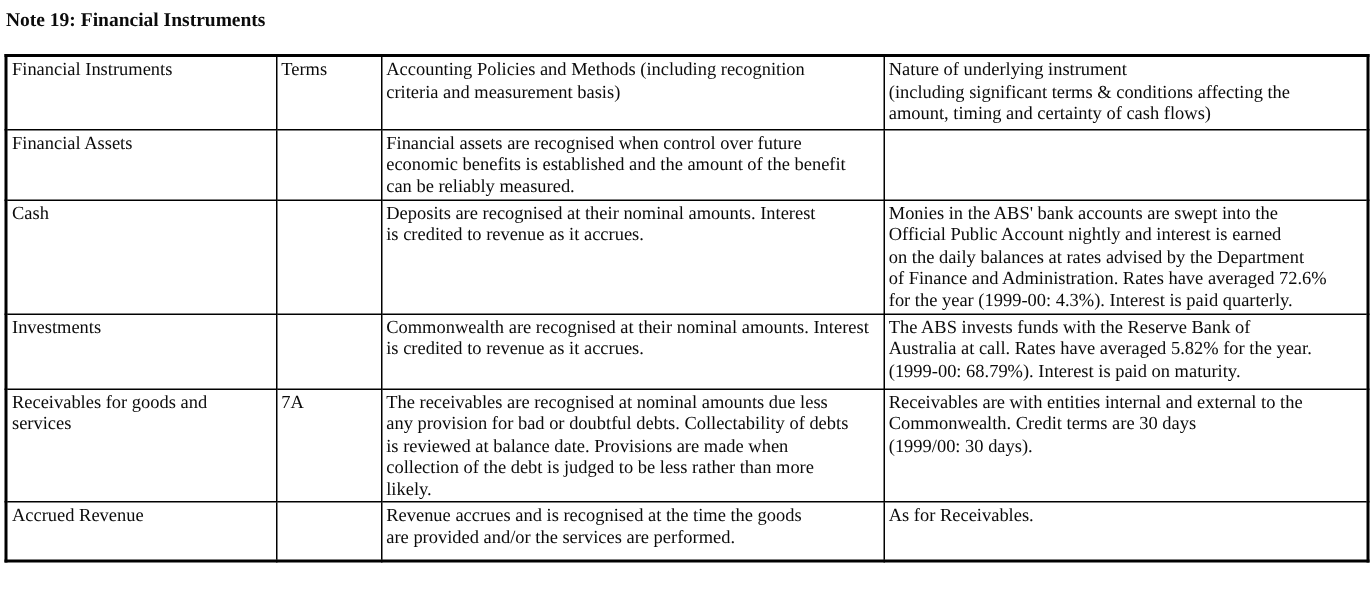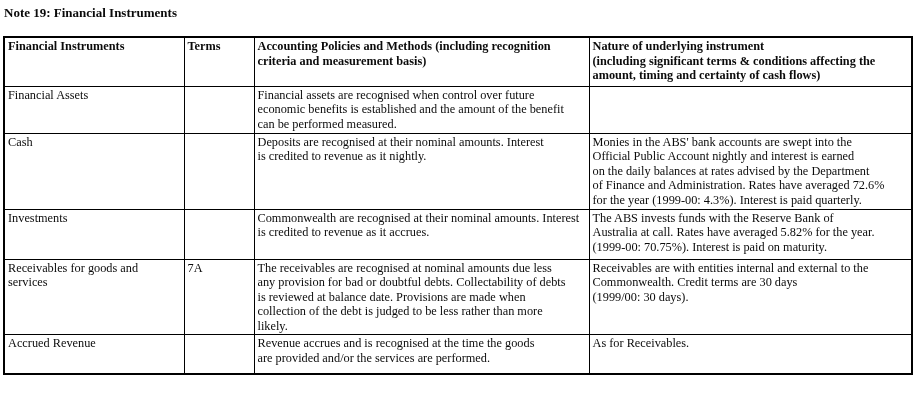--- a/index.html
+++ b/index.html
@@ -41,21 +41,21 @@
     vertical-align: top;
     padding: 1px 4px 1px 3px;
     font-size: 12.3px;
     line-height: 14.6px;
     text-align: left;
     white-space: pre-line;
     font-weight: normal;
     overflow: hidden;
   }
   .fin-table th {
-    font-weight: bold;
+    font-weight: normal;
   }
   .cell-bold-italic {
     font-weight: bold;
   }
   .cell-center {
     text-align: center;
   }
 </style>
 </head>
 <body>
@@ -81,44 +81,44 @@
       <th>Nature of underlying instrument
 (including significant terms &amp; conditions affecting the
 amount, timing and certainty of cash flows)</th>
     </tr>
 
     <tr style="height:47px">
       <td class="cell-bold-italic">Financial Assets</td>
       <td></td>
       <td>Financial assets are recognised when control over future
 economic benefits is established and the amount of the benefit
-can be performed measured.</td>
+can be reliably measured.</td>
       <td></td>
     </tr>
 
     <tr style="height:76px">
       <td>Cash</td>
       <td></td>
       <td>Deposits are recognised at their nominal amounts. Interest
-is credited to revenue as it nightly.</td>
+is credited to revenue as it accrues.</td>
       <td>Monies in the ABS' bank accounts are swept into the
 Official Public Account nightly and interest is earned
 on the daily balances at rates advised by the Department
 of Finance and Administration. Rates have averaged 72.6%
 for the year (1999-00: 4.3%). Interest is paid quarterly.</td>
     </tr>
 
     <tr style="height:50px">
       <td>Investments</td>
       <td></td>
       <td>Commonwealth are recognised at their nominal amounts. Interest
 is credited to revenue as it accrues.</td>
       <td>The ABS invests funds with the Reserve Bank of
 Australia at call. Rates have averaged 5.82% for the year.
-(1999-00: 70.75%). Interest is paid on maturity.</td>
+(1999-00: 68.79%). Interest is paid on maturity.</td>
     </tr>
 
     <tr style="height:73px">
       <td>Receivables for goods and
 services</td>
       <td class="cell-center">7A</td>
       <td>The receivables are recognised at nominal amounts due less
 any provision for bad or doubtful debts. Collectability of debts
 is reviewed at balance date. Provisions are made when
 collection of the debt is judged to be less rather than more

